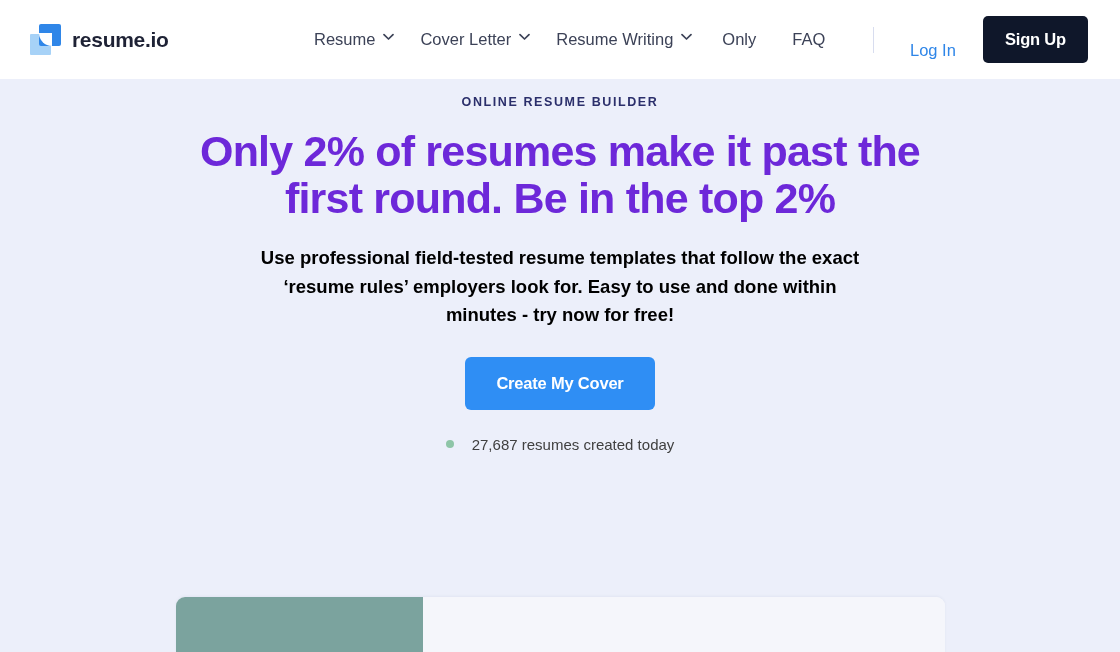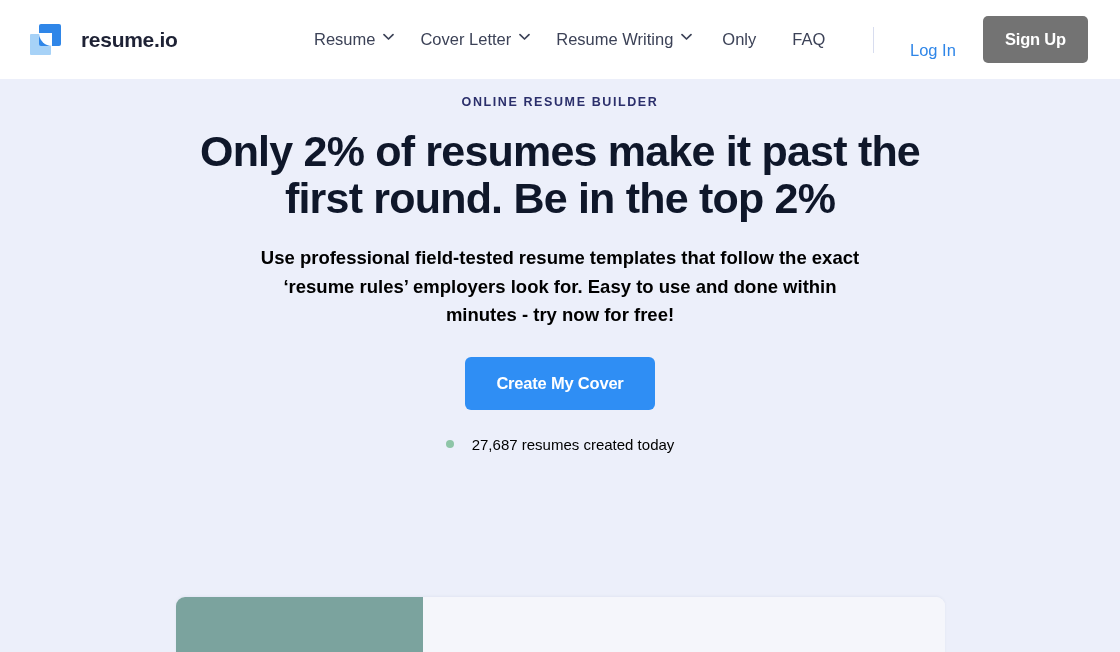--- a/index.html
+++ b/index.html
@@ -25,21 +25,21 @@
     display: flex;
     align-items: center;
   }
   .brand {
     position: absolute;
     left: 30px;
     top: 0;
     height: 79px;
     display: flex;
     align-items: center;
-    gap: 20px;
+    gap: 11px;
     text-decoration: none;
   }
   .logo-mark {
     position: relative;
     width: 31px;
     height: 31px;
     flex: 0 0 auto;
   }
   .logo-mark .sq-back {
     position: absolute;
@@ -133,21 +133,21 @@
     color: #2f86e8;
     text-decoration: none;
     cursor: pointer;
   }
   .signup-btn {
     position: absolute;
     left: 983px;
     top: 16px;
     width: 105px;
     height: 47px;
-    background: #737373;
+    background: #0f172a;
     color: #ffffff;
     border: none;
     border-radius: 5px;
     font-family: "Liberation Sans", sans-serif;
     font-size: 16.5px;
     font-weight: 700;
     letter-spacing: -0.2px;
     cursor: pointer;
   }
 
@@ -168,21 +168,21 @@
     margin: 0;
     padding: 0;
   }
   .headline {
     margin: 19px auto 0;
     width: 760px;
     font-size: 43px;
     line-height: 47px;
     font-weight: 700;
     letter-spacing: -0.8px;
-    color: #0f172a;
+    color: #6d28d9;
   }
   .subhead {
     margin: 22px auto 8px;
     width: 606px;
     font-size: 18.5px;
     line-height: 28.5px;
     color: #000000;
     font-weight: 700;
   }
   .cta-wrap {
@@ -212,21 +212,21 @@
   }
   .counter-dot {
     width: 8px;
     height: 8px;
     border-radius: 50%;
     background: #8ec5a7;
     flex: 0 0 auto;
   }
   .counter-text {
     font-size: 15px;
-    color: #000000;
+    color: #404040;
     margin-left: 8px;
   }
 
   
   .preview-area {
     position: absolute;
     left: 0;
     top: 597px;
     width: 1120px;
     height: 55px;

